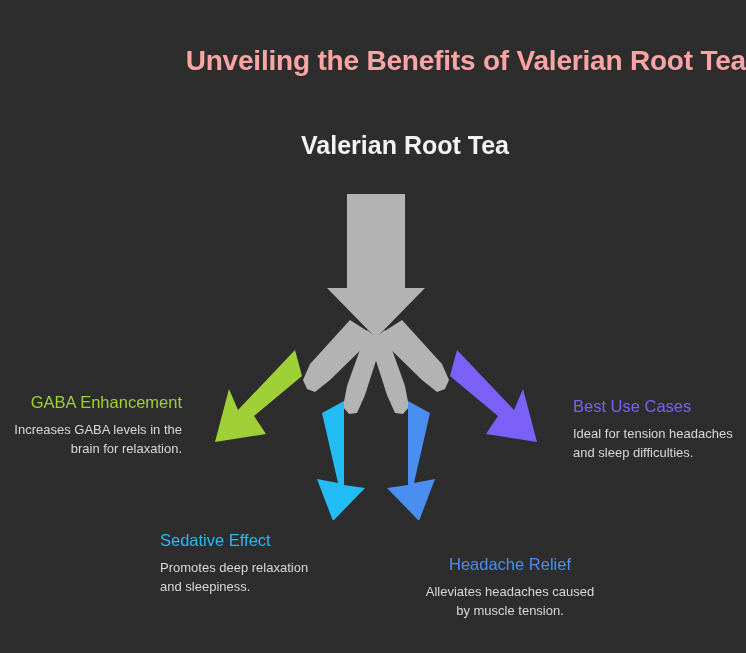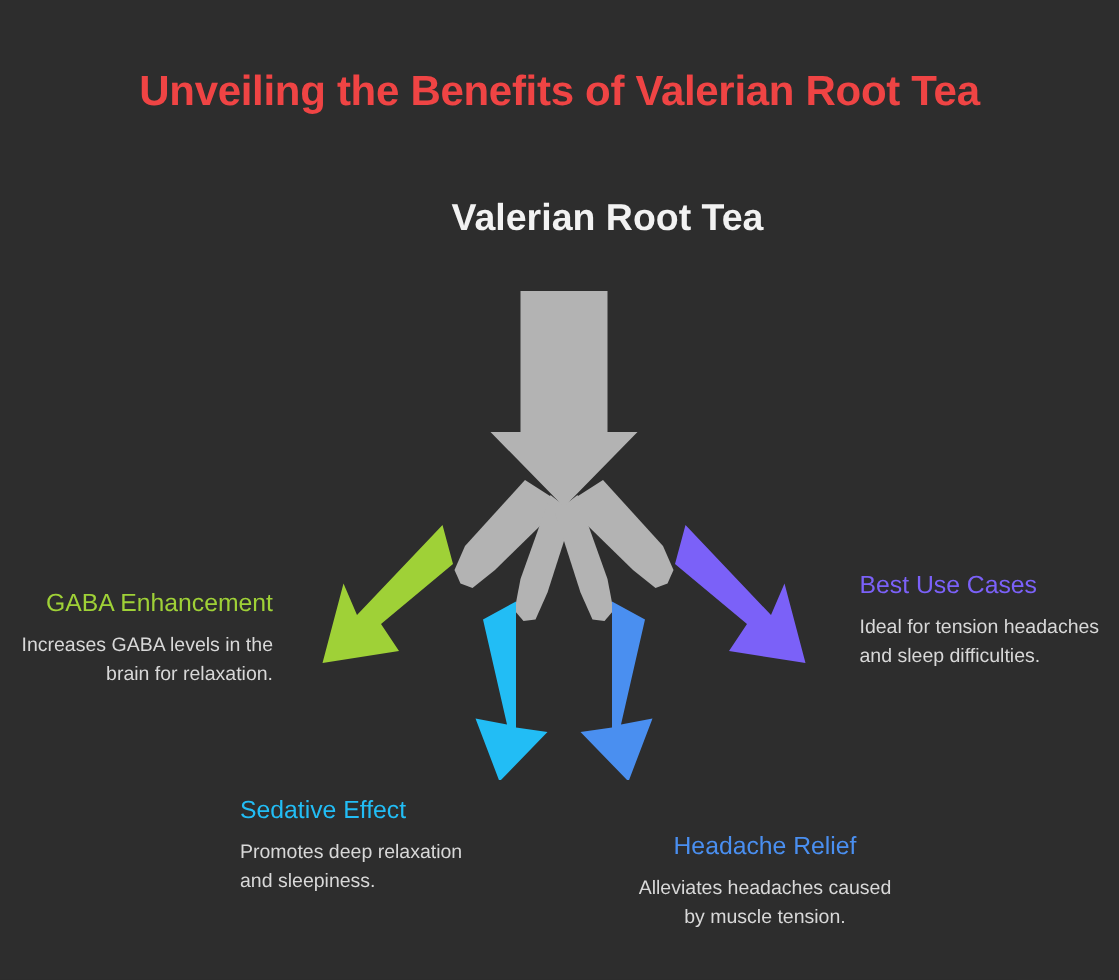--- a/index.html
+++ b/index.html
@@ -18,22 +18,22 @@
   #page {
     position: relative;
     width: 746px;
     height: 653px;
   }
   .page-title {
     position: absolute;
     top: 45px;
     left: 0;
     width: 746px;
-    text-align: center;
-    color: #ef4444;
+    text-align: right;
+    color: #fca5a5;
     font-size: 28px;
     font-weight: bold;
     letter-spacing: -0.2px;
   }
   .center-label {
     position: absolute;
     top: 131px;
     left: 0;
     width: 746px;
     text-align: center;
@@ -67,21 +67,21 @@
   
   #node-gaba {
     left: 14px;
     top: 392px;
     width: 168px;
     text-align: right;
   }
   
   #node-bestuse {
     left: 573px;
-    top: 380px;
+    top: 396px;
     width: 168px;
     text-align: left;
   }
   
   #node-sedative {
     left: 160px;
     top: 530px;
     width: 172px;
   }
   

